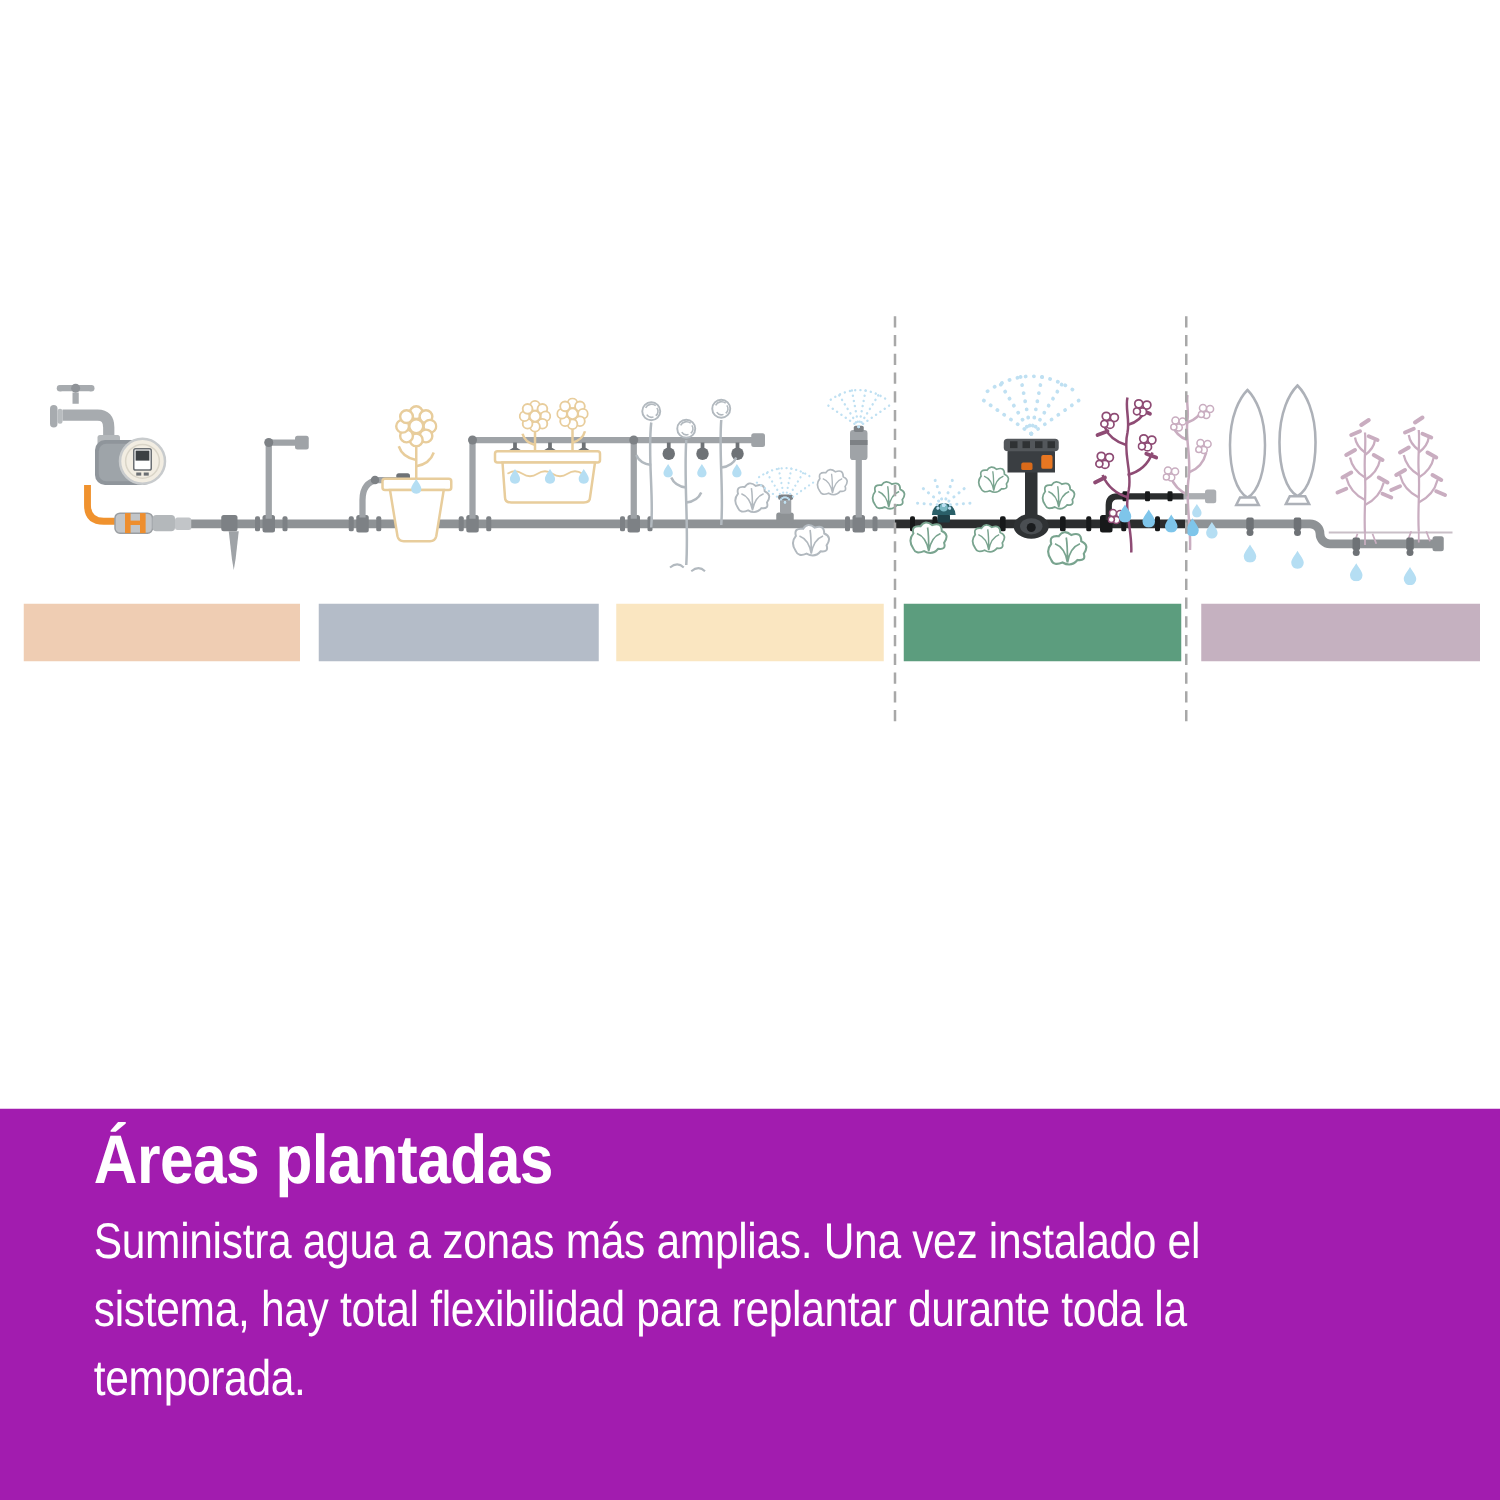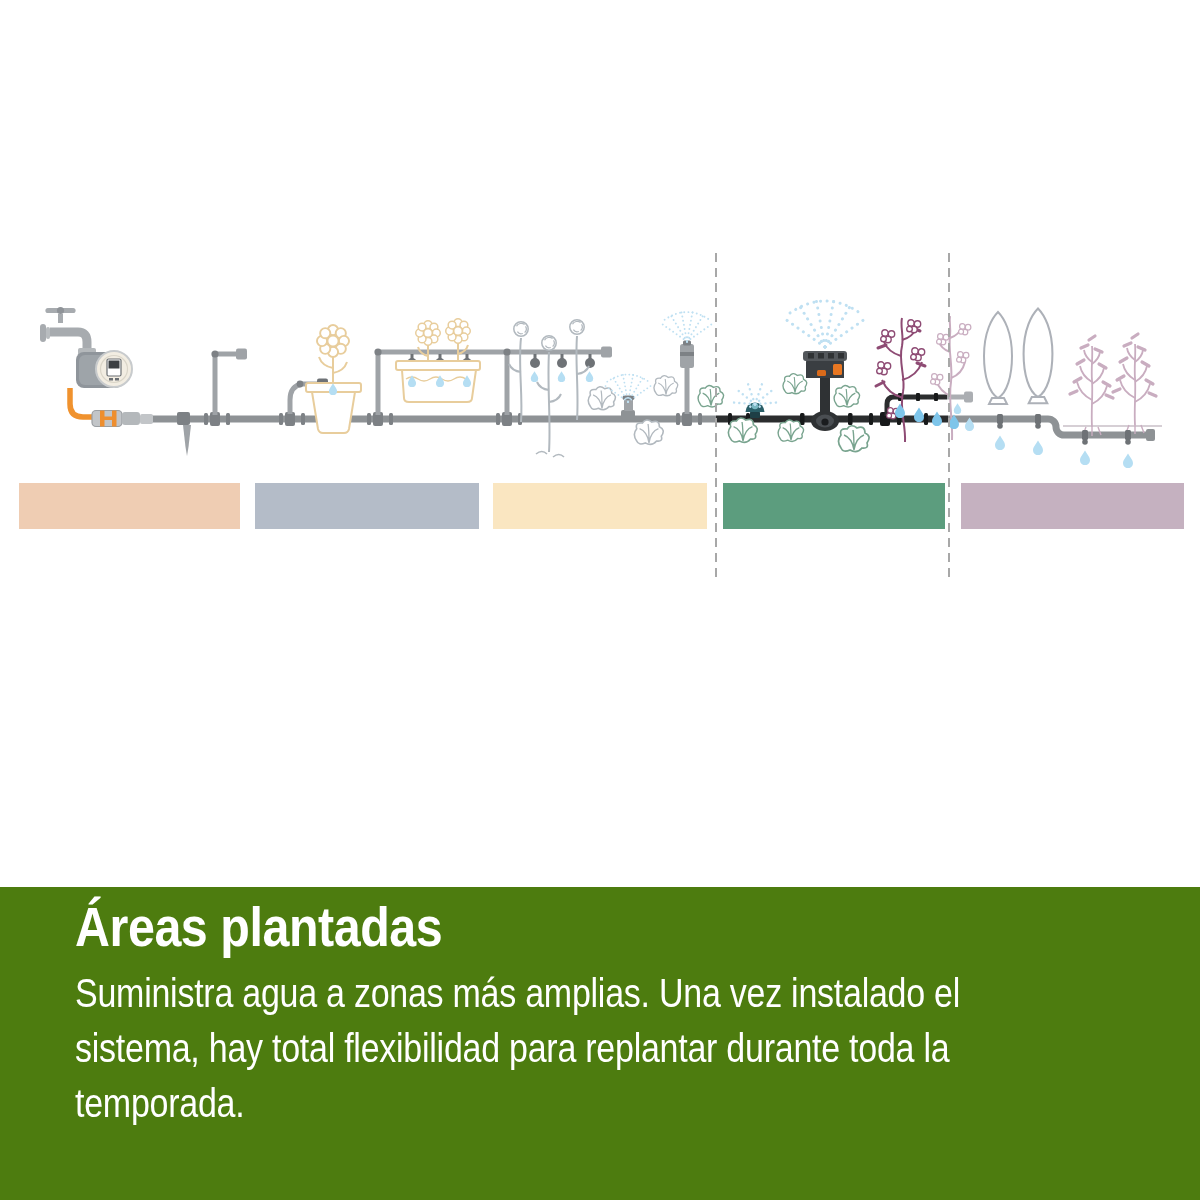--- a/index.html
+++ b/index.html
@@ -372,20 +372,20 @@
 
   <g>
     <rect x="19" y="483" width="221" height="46" fill="#EFCDB3"></rect>
     <rect x="255" y="483" width="224" height="46" fill="#B4BCC8"></rect>
     <rect x="493" y="483" width="214" height="46" fill="#FAE6C1"></rect>
     <rect x="723" y="483" width="222" height="46" fill="#5C9D7E"></rect>
     <rect x="961" y="483" width="223" height="46" fill="#C5B1C0"></rect>
   </g>
 </svg>
 
-<div class="panel" style="background: #4d7c0f;">
+<div class="panel" style="background: #a21caf;">
   <div class="panel-title">Áreas plantadas</div>
   <div class="panel-body">
     <div>Suministra agua a zonas más amplias. Una vez instalado el</div>
     <div>sistema, hay total flexibilidad para replantar durante toda la</div>
     <div>temporada.</div>
   </div>
 </div>
 
 </body></html>

